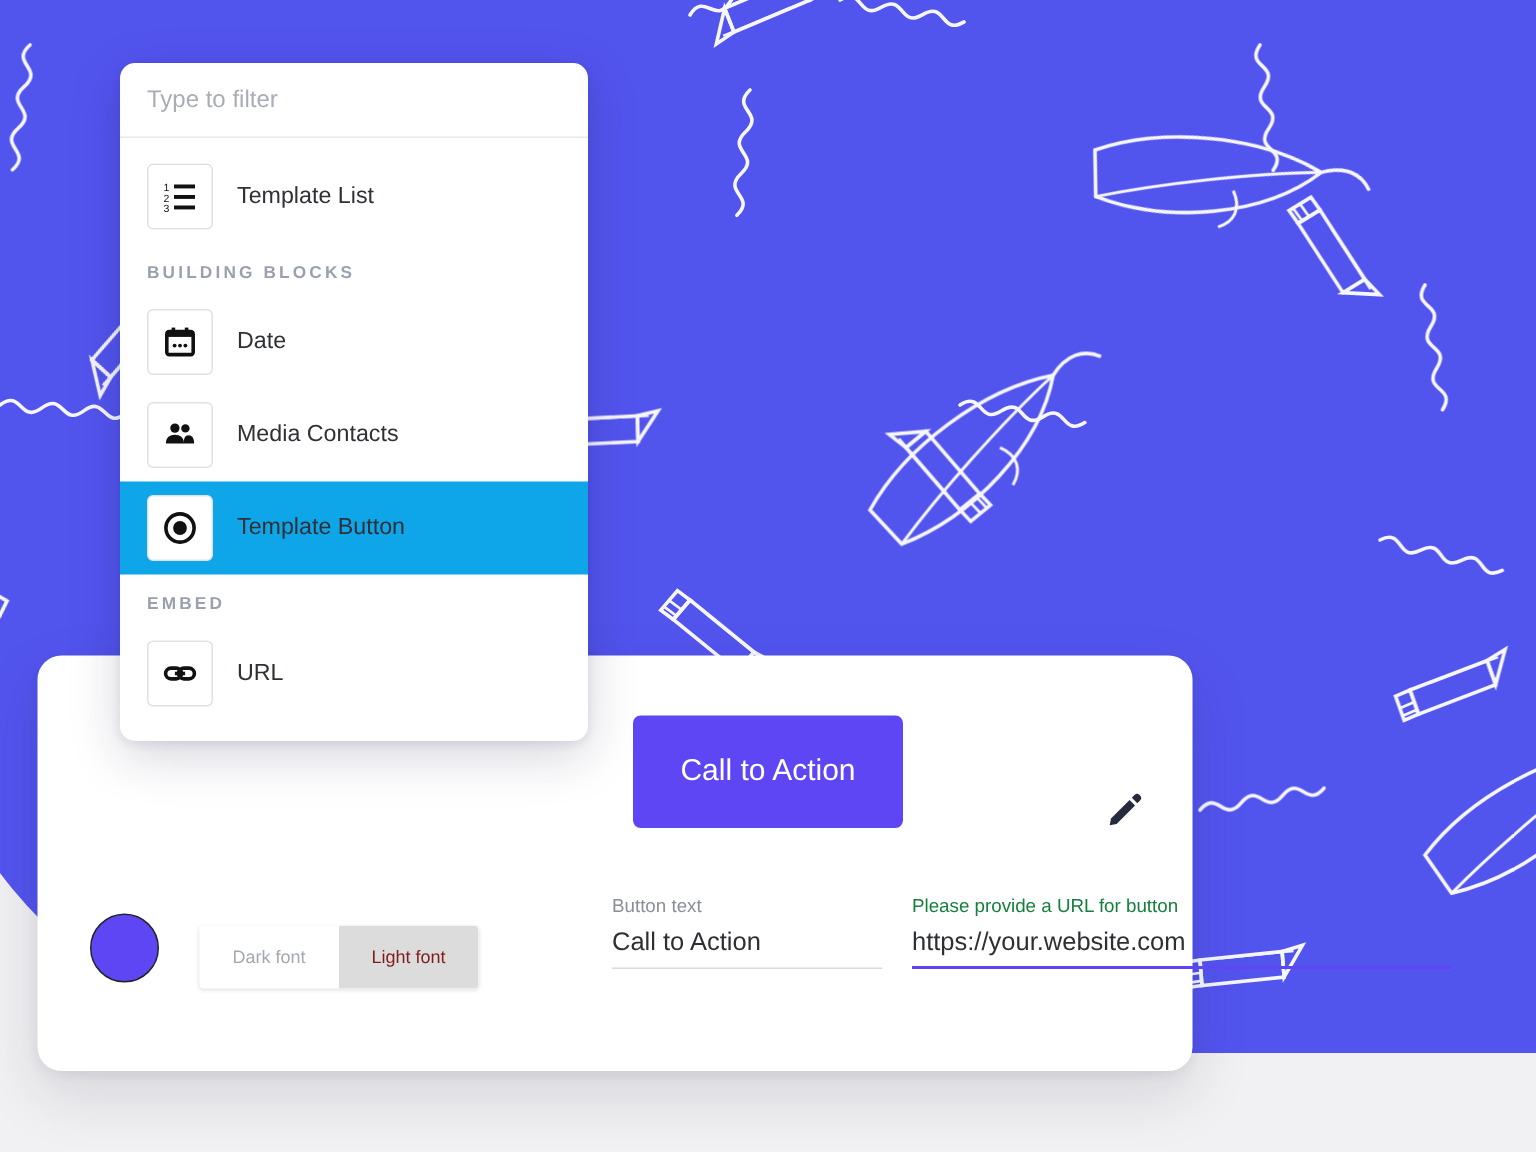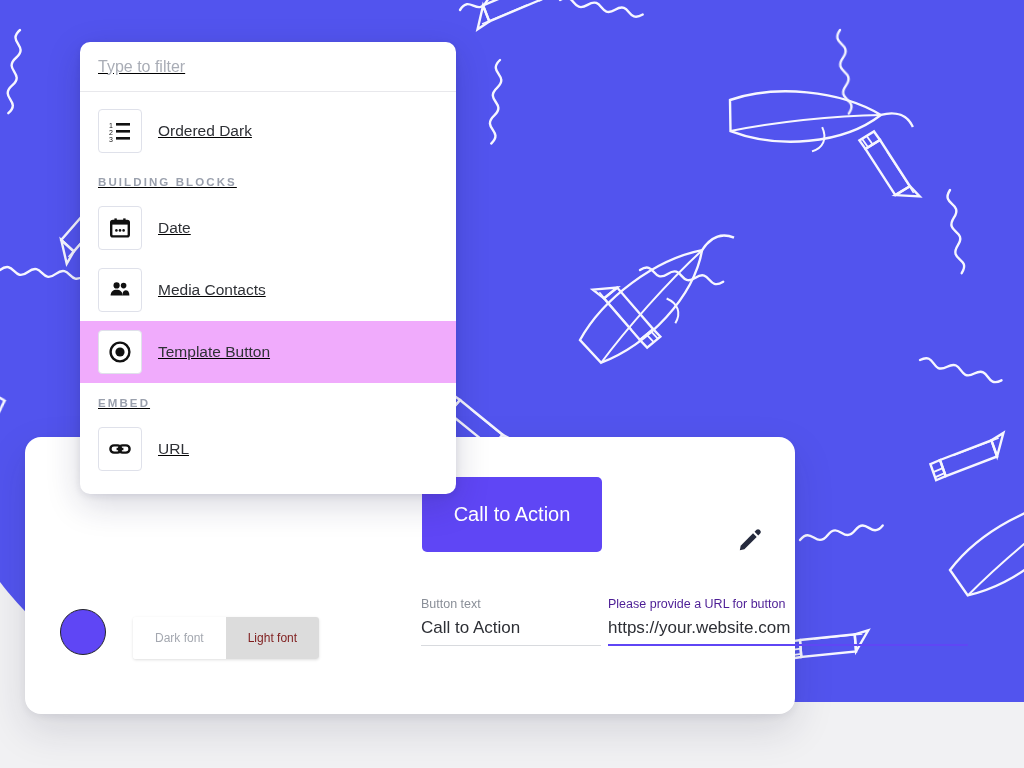--- a/index.html
+++ b/index.html
@@ -36,27 +36,26 @@
     left: 0; top: 0;
     width: 100%; height: 100%;
     opacity: 1;
   }
 
   
   .picker {
     position: absolute;
     left: 80px;
     top: 42px;
-    width: 376px;
+    width: 312px;
     background: #ffffff;
     border-radius: 10px;
     box-shadow: 0 10px 34px rgba(28,30,70,0.18), 0 2px 8px rgba(28,30,70,0.10);
     overflow: hidden;
     z-index: 5;
-    text-decoration: underline;
   }
   .picker-search {
     height: 50px;
     display: flex;
     align-items: center;
     padding: 0 18px;
     border-bottom: 1px solid #e8e8ec;
   }
   .picker-search input {
     border: none;
@@ -79,21 +78,21 @@
     padding: 14px 22px 9px 18px;
   }
 
   .picker-item {
     display: flex;
     align-items: center;
     gap: 16px;
     padding: 9px 18px;
     cursor: pointer;
   }
-  .picker-item.selected { background: #f0abfc; }
+  .picker-item.selected { background: #0ea5e9; }
 
   .picker-item-icon {
     width: 44px;
     height: 44px;
     flex: 0 0 44px;
     border: 1px solid #dfe1ea;
     border-radius: 4px;
     background: #ffffff;
     display: flex;
     align-items: center;
@@ -197,35 +196,35 @@
   }
 
   .field {
     position: absolute;
   }
   .field-label {
     font-size: 12.5px;
     color: #8a8f98;
     margin-bottom: 7px;
   }
-  .field-label.accent { color: #4c1d95; }
+  .field-label.accent { color: #15803d; }
   .field-input {
     border: none;
     outline: none;
     background: transparent;
     font-family: "Liberation Sans", sans-serif;
     font-size: 17px;
     color: #2d2f35;
     width: 100%;
     padding: 0 0 7px 0;
     border-bottom: 1px solid #d8dade;
   }
   .field-input.focused { border-bottom: 2px solid #5f46f5; padding-bottom: 6px; }
 
-  .field-buttontext { left: 396px; top: 160px; width: 180px; }
+  .field-buttontext { left: 383px; top: 160px; width: 180px; }
   .field-url { left: 583px; top: 160px; width: 360px; }
 </style>
 </head>
 <body>
 
 <div id="stage" style="background: rgb(241, 241, 243);">
 
   <div class="hero" style="background: rgb(82, 84, 238);">
     <svg class="hero-pattern" viewBox="0 0 1084 762" preserveAspectRatio="none">
       <defs>
@@ -305,21 +304,21 @@
         <span class="picker-item-icon">
           <svg width="24" height="24" viewBox="0 0 24 24">
             <text x="1" y="8.5" font-family="Liberation Sans, sans-serif" font-size="7" fill="#111">1</text>
             <text x="1" y="15.5" font-family="Liberation Sans, sans-serif" font-size="7" fill="#111">2</text>
             <text x="1" y="22.5" font-family="Liberation Sans, sans-serif" font-size="7" fill="#111">3</text>
             <rect x="8" y="4" width="14" height="2.6" fill="#111"></rect>
             <rect x="8" y="11" width="14" height="2.6" fill="#111"></rect>
             <rect x="8" y="18" width="14" height="2.6" fill="#111"></rect>
           </svg>
         </span>
-        <span class="picker-item-label">Ordered Dark</span>
+        <span class="picker-item-label">Template List</span>
       </div>
 
       <div class="picker-group-label">BUILDING BLOCKS</div>
 
       <div class="picker-item">
         <span class="picker-item-icon">
           <svg width="24" height="24" viewBox="0 0 24 24">
             <rect x="3.2" y="5" width="17.6" height="15.4" rx="1.6" fill="none" stroke="#111" stroke-width="2.4"></rect>
             <rect x="3.2" y="5" width="17.6" height="3.6" fill="#111"></rect>
             <rect x="6.4" y="2.4" width="2.4" height="4" fill="#111"></rect>

